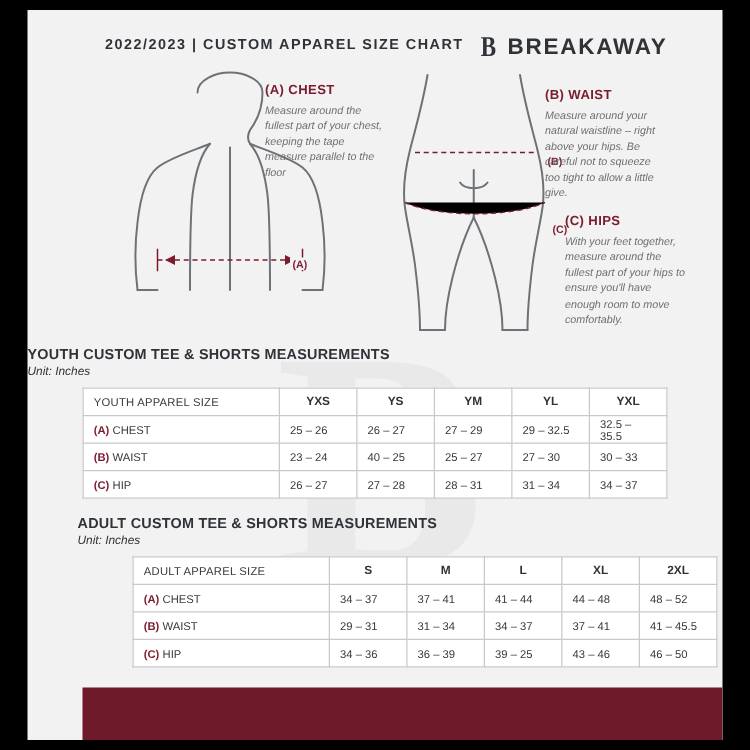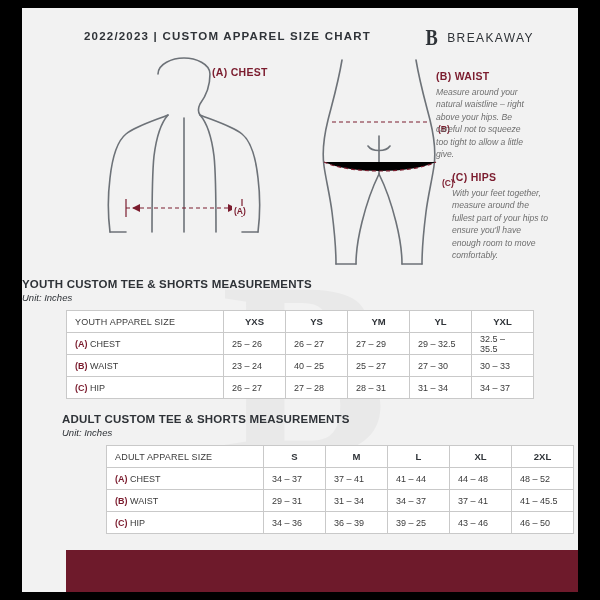--- a/index.html
+++ b/index.html
@@ -42,21 +42,21 @@
     position:absolute; right:44px; top:18px;
     display:flex; align-items:center; gap:8px;
   }
   .brand-mark{
     font-family:"Liberation Serif", serif;
     font-size:23px; font-weight:700; color:#2f3338;
     line-height:1;
     transform:scaleX(0.8);
   }
   .brand-name{
-    font-size:12px; font-weight:400; letter-spacing:1.4px; color:#2f3338;
+    font-size:18px; font-weight:700; letter-spacing:1.4px; color:#2f3338;
   }
   
   .illus{
     position:absolute; left:0; top:48px; width:556px; height:215px;
   }
   .ill-svg{position:absolute; left:58px; top:0;}
   .note{
     position:absolute;
     font-family:"Liberation Sans", sans-serif;
   }
@@ -185,20 +185,21 @@
         <path d="M244,106 C270,118 330,118 356,106" stroke-dasharray="4,3"></path>
       </g>
     </svg>
 
     <span class="fig-label" style="left:210px; top:150px;">(A)</span>
     <span class="fig-label" style="left:414px; top:68px;">(B)</span>
     <span class="fig-label" style="left:418px; top:122px;">(C)</span>
 
     <div class="note n-chest">
       <div class="note-title">(A) CHEST</div>
+      <div class="note-body">Measure around the fullest part of your chest, keeping the tape measure parallel to the floor</div>
     </div>
     <div class="note n-waist">
       <div class="note-title">(B) WAIST</div>
       <div class="note-body">Measure around your natural waistline – right above your hips. Be careful not to squeeze too tight to allow a little give.</div>
     </div>
     <div class="note n-hips">
       <div class="note-title">(C) HIPS</div>
       <div class="note-body">With your feet together, measure around the fullest part of your hips to ensure you'll have enough room to move comfortably.</div>
     </div>
   </div>

